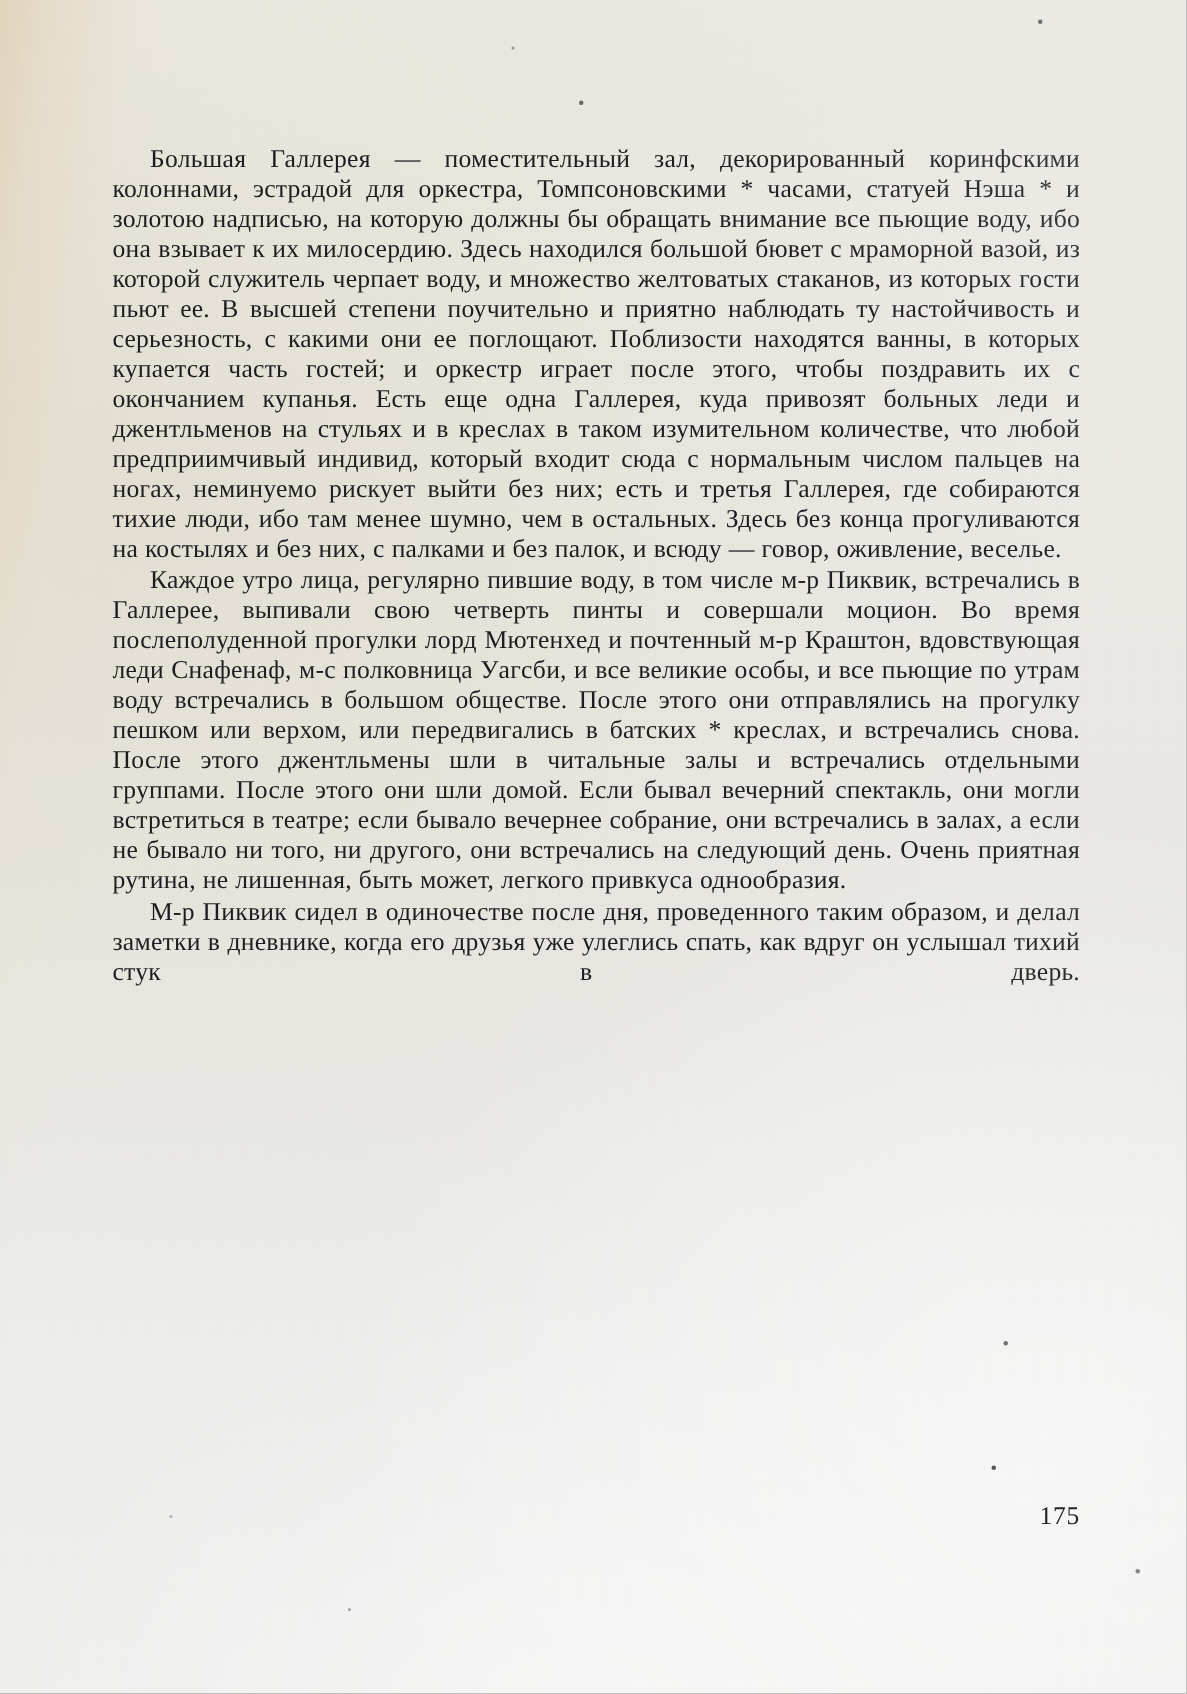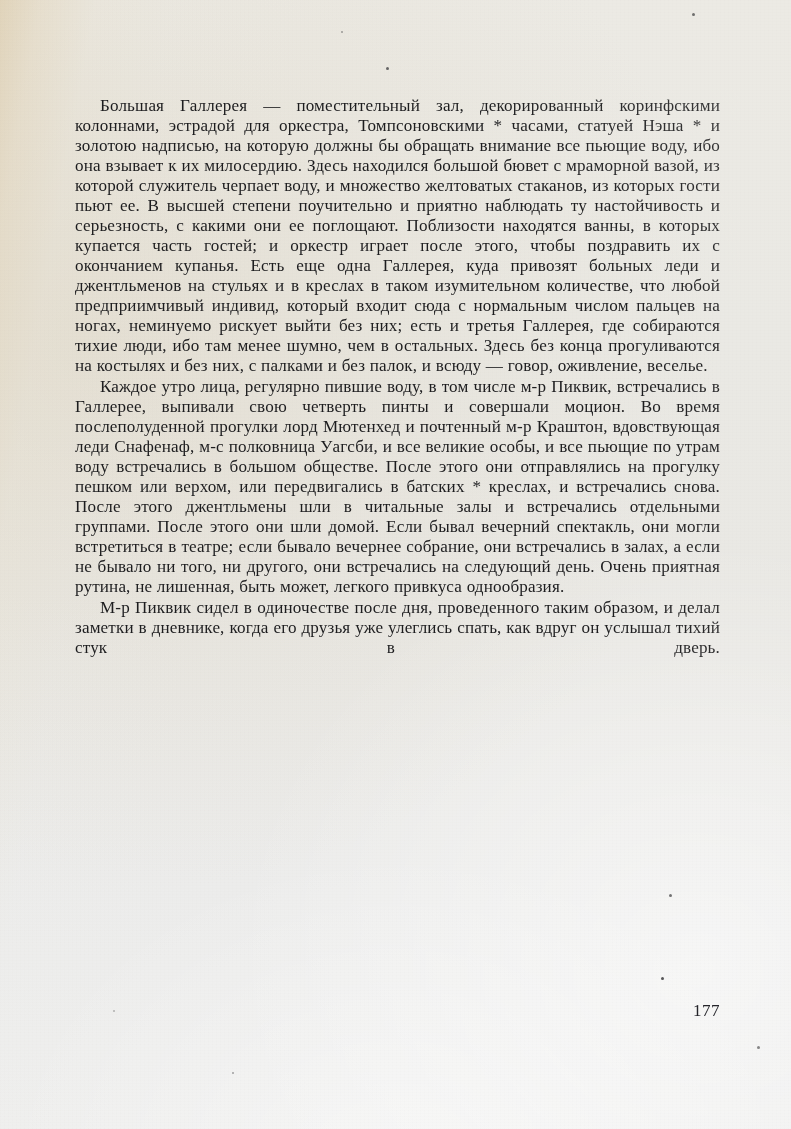--- a/index.html
+++ b/index.html
@@ -122,21 +122,21 @@
   <div id="paper-base"></div>
   <div id="paper-shade"></div>
   <div id="paper-noise"></div>
 
   <div id="text-block">
     <p class="para">Большая Галлерея — поместительный зал, декорированный коринфскими колоннами, эстрадой для оркестра, Томпсоновскими * часами, статуей Нэша * и золотою надписью, на которую должны бы обращать внимание все пьющие воду, ибо она взывает к их милосердию. Здесь находился большой бювет с мраморной вазой, из которой служитель черпает воду, и множество желтоватых стаканов, из которых гости пьют ее. В высшей степени поучительно и приятно наблюдать ту настойчивость и серьезность, с какими они ее поглощают. Поблизости находятся ванны, в которых купается часть гостей; и оркестр играет после этого, чтобы поздравить их с окончанием купанья. Есть еще одна Галлерея, куда привозят больных леди и джентльменов на стульях и в креслах в таком изумительном количестве, что любой предприимчивый индивид, который входит сюда с нормальным числом пальцев на ногах, неминуемо рискует выйти без них; есть и третья Галлерея, где собираются тихие люди, ибо там менее шумно, чем в остальных. Здесь без конца прогуливаются на костылях и без них, с палками и без палок, и всюду — говор, оживление, веселье.</p>
     <p class="para">Каждое утро лица, регулярно пившие воду, в том числе м-р Пиквик, встречались в Галлерее, выпивали свою четверть пинты и совершали моцион. Во время послеполуденной прогулки лорд Мютенхед и почтенный м-р Краштон, вдовствующая леди Снафенаф, м-с полковница Уагсби, и все великие особы, и все пьющие по утрам воду встречались в большом обществе. После этого они отправлялись на прогулку пешком или верхом, или передвигались в батских * креслах, и встречались снова. После этого джентльмены шли в читальные залы и встречались отдельными группами. После этого они шли домой. Если бывал вечерний спектакль, они могли встретиться в театре; если бывало вечернее собрание, они встречались в залах, а если не бывало ни того, ни другого, они встречались на следующий день. Очень приятная рутина, не лишенная, быть может, легкого привкуса однообразия.</p>
     <p class="para last-full">М-р Пиквик сидел в одиночестве после дня, проведенного таким образом, и делал заметки в дневнике, когда его друзья уже улеглись спать, как вдруг он услышал тихий стук в дверь.</p>
 
     <div id="folio">
-      <span class="num">177</span>
+      <span class="num">175</span>
     </div>
   </div>
 
   <div id="ink-soften"></div>
 
   <div class="speck" style="left:661px; top:977px; width:3px; height:3px; opacity:0.85;"></div>
   <div class="speck" style="left:386px; top:67px; width:3px; height:3px; opacity:0.75;"></div>
   <div class="speck" style="left:692px; top:13px; width:3px; height:3px; opacity:0.70;"></div>
   <div class="speck" style="left:341px; top:31px; width:2px; height:2px; opacity:0.45;"></div>
   <div class="speck" style="left:669px; top:894px; width:3px; height:3px; opacity:0.70;"></div>

